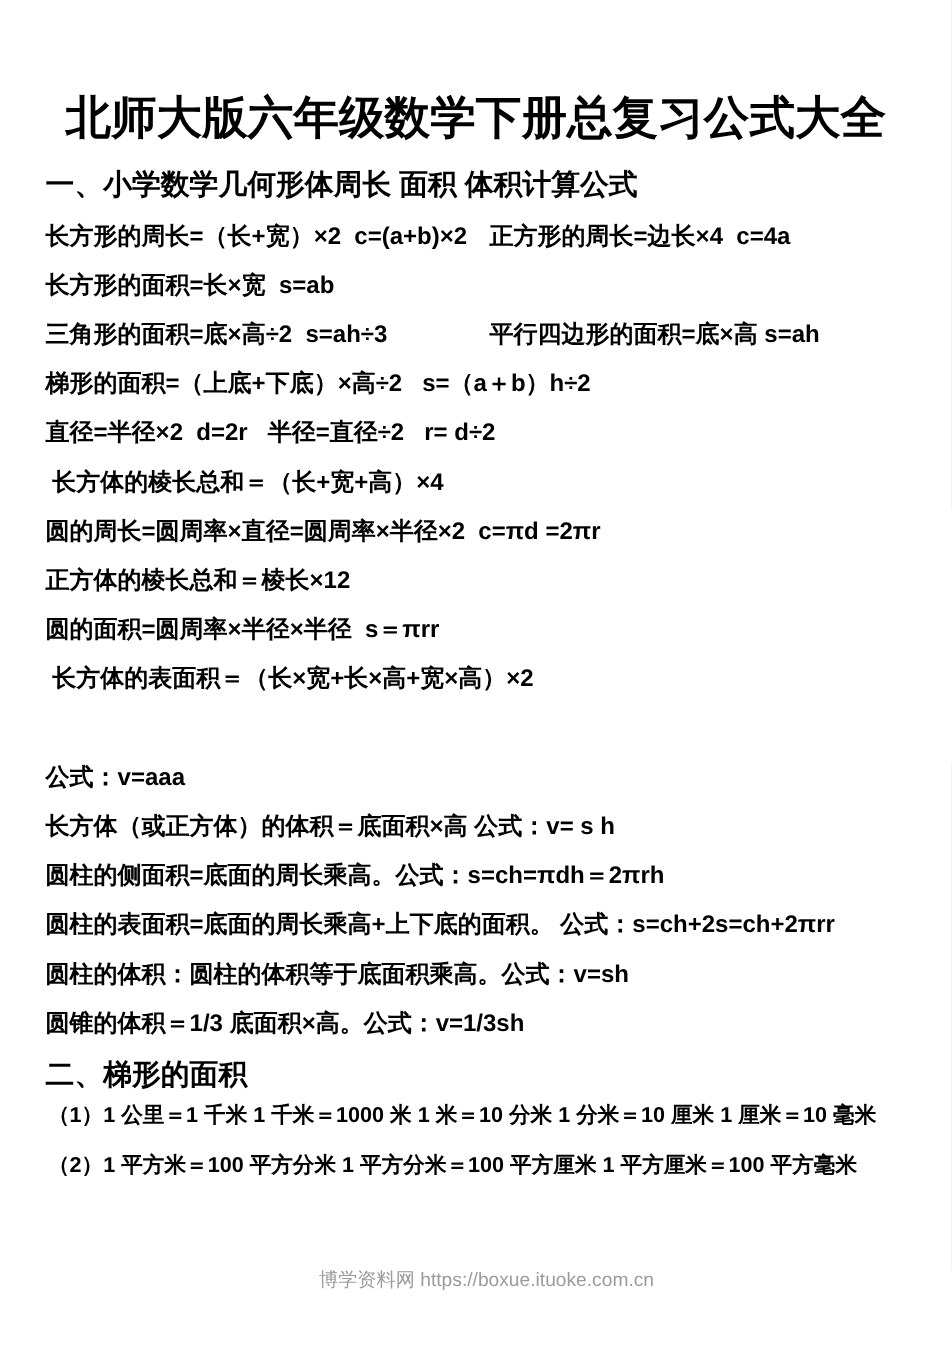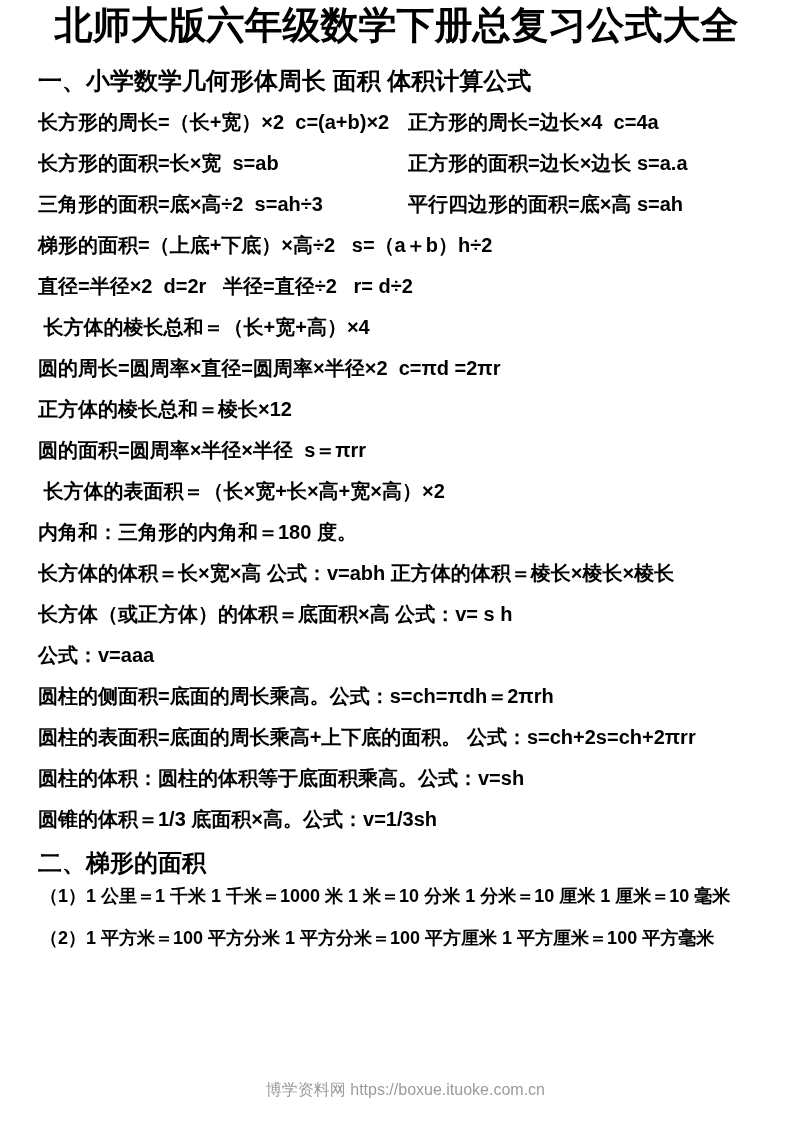--- a/index.html
+++ b/index.html
@@ -3,60 +3,59 @@
 <meta charset="utf-8">
 <style>
   html,body{margin:0;padding:0;background:#e9e9e9;}
   .page{
     width:793px;height:1122px;background:#ffffff;position:relative;
     margin:0 auto;overflow:hidden;color:#000;
     font-family:"Liberation Sans","DejaVu Sans",sans-serif;
     font-weight:bold;
   }
   .doc-title{
-    text-align:center;font-size:38px;line-height:50px;
+    padding-top:74px;text-align:center;font-size:38px;line-height:50px;
     letter-spacing:0px;white-space:pre;
   }
   .section-heading{
     margin:14px 0 0 38px;font-size:24px;line-height:33px;white-space:pre;
   }
   .body-lines{margin:5px 0 0 38px;}
   .line{
     height:41px;display:flex;align-items:center;
     font-size:20px;white-space:pre;
   }
   .lcol{display:inline-block;width:370px;flex-shrink:0;white-space:pre;}
   .rcol{white-space:pre;}
   .section2-heading{
     margin:6px 0 0 38px;font-size:24px;line-height:34px;white-space:pre;
   }
   .unit-lines{margin:4px 0 0 40px;}
   .unit-line{height:42px;display:flex;align-items:flex-start;font-size:18px;white-space:pre;}
   .footer{
-    position:absolute;left:0;right:0;top:1062px;text-align:center;
+    position:absolute;left:0;right:0;top:1039px;text-align:center;
     font-weight:normal;font-size:16px;color:#9b9b9b;white-space:pre;
   }
 </style>
 </head>
 <body>
 
 <div class="page">
 
   <div class="doc-title">北师大版六年级数学下册总复习公式大全</div>
 
   <div class="section-heading">一、小学数学几何形体周长 面积 体积计算公式</div>
 
   <div class="body-lines">
     <div class="line">
       <span class="lcol">长方形的周长=（长+宽）×2  c=(a+b)×2</span>
       <span class="rcol">正方形的周长=边长×4  c=4a</span>
     </div>
     <div class="line">
       <span class="lcol">长方形的面积=长×宽  s=ab</span>
-      <span class="rcol">正方形的面积=边长×边长 s=a.a</span>
     </div>
     <div class="line">
       <span class="lcol">三角形的面积=底×高÷2  s=ah÷3</span>
       <span class="rcol">平行四边形的面积=底×高 s=ah</span>
     </div>
     <div class="line">
       <span>梯形的面积=（上底+下底）×高÷2   s=（a＋b）h÷2</span>
     </div>
     <div class="line">
       <span>直径=半径×2  d=2r   半径=直径÷2   r= d÷2</span>
@@ -70,30 +69,26 @@
     <div class="line">
       <span>正方体的棱长总和＝棱长×12</span>
     </div>
     <div class="line">
       <span>圆的面积=圆周率×半径×半径  s＝πrr</span>
     </div>
     <div class="line">
       <span> 长方体的表面积＝（长×宽+长×高+宽×高）×2</span>
     </div>
     <div class="line">
-      <span class="lcol">内角和：三角形的内角和＝180 度。</span>
     </div>
     <div class="line">
-      <span>长方体的体积＝长×宽×高 公式：v=abh 正方体的体积＝棱长×棱长×棱长</span>
+      <span>公式：v=aaa</span>
     </div>
     <div class="line">
       <span>长方体（或正方体）的体积＝底面积×高 公式：v= s h</span>
-    </div>
-    <div class="line">
-      <span>公式：v=aaa</span>
     </div>
     <div class="line">
       <span>圆柱的侧面积=底面的周长乘高。公式：s=ch=πdh＝2πrh</span>
     </div>
     <div class="line">
       <span>圆柱的表面积=底面的周长乘高+上下底的面积。 公式：s=ch+2s=ch+2πrr</span>
     </div>
     <div class="line">
       <span>圆柱的体积：圆柱的体积等于底面积乘高。公式：v=sh</span>
     </div>

